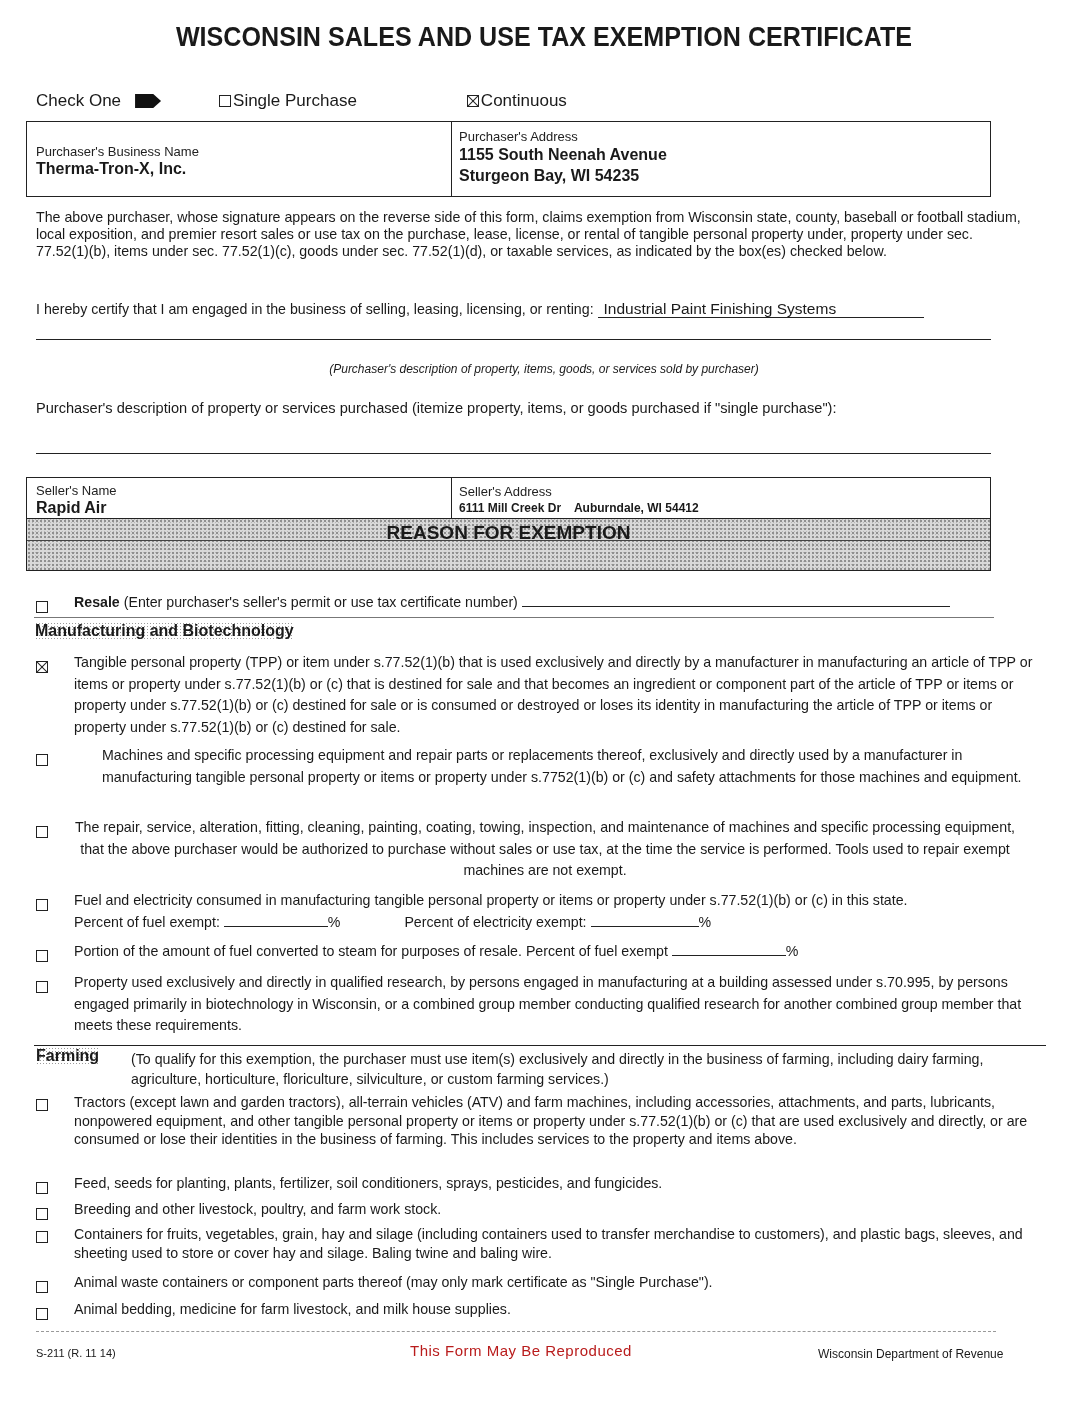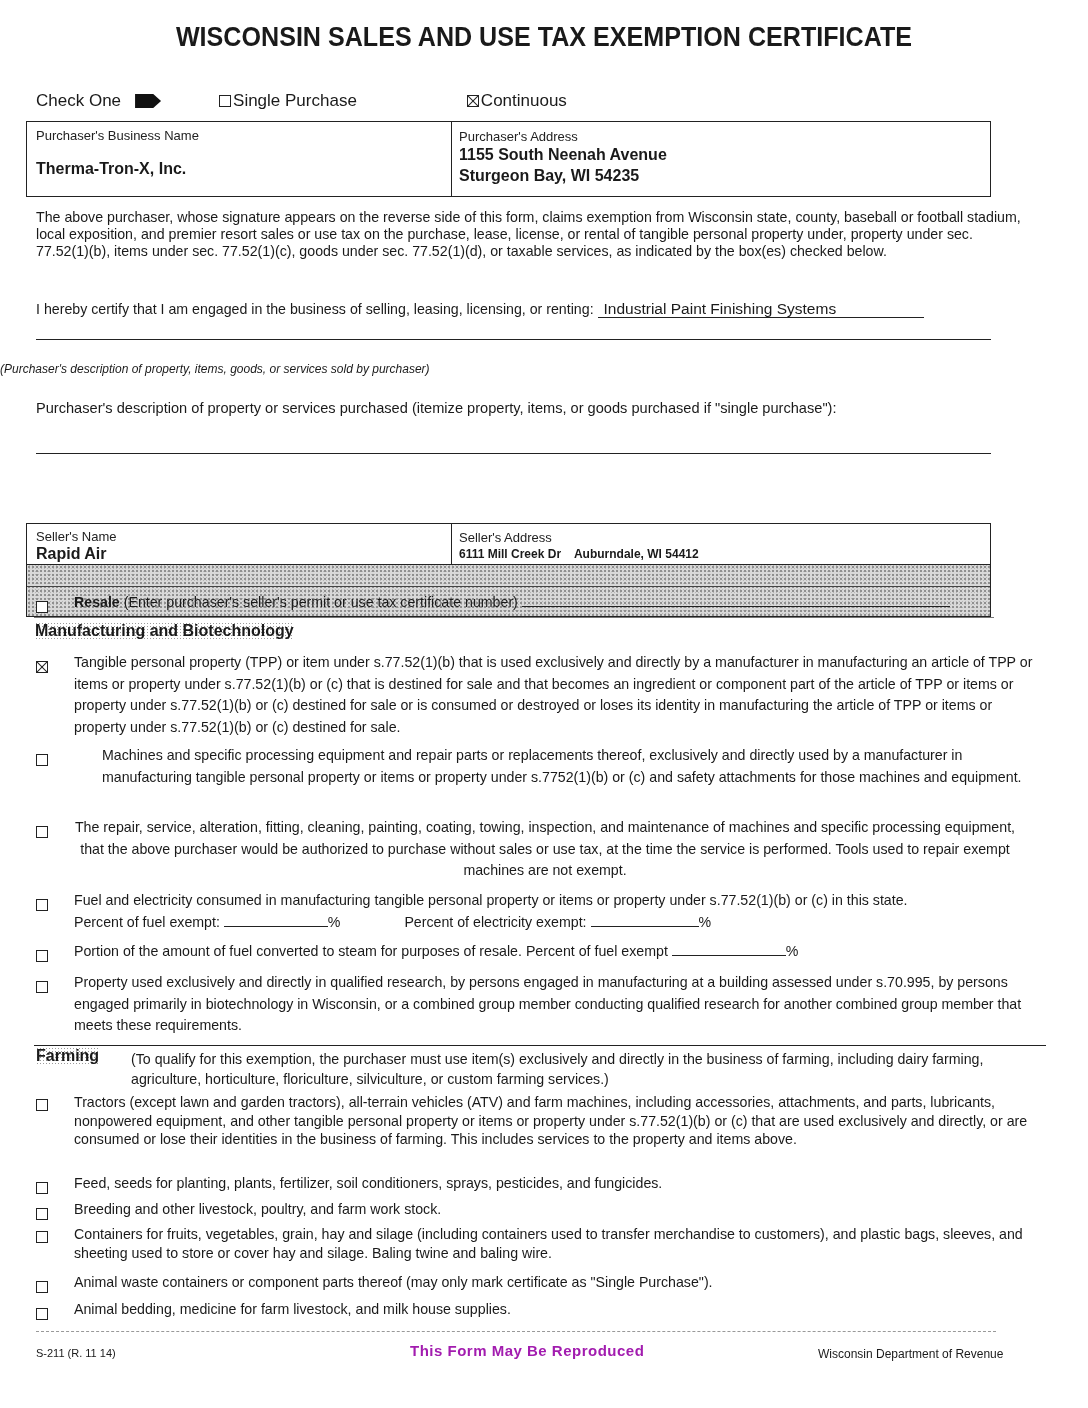--- a/index.html
+++ b/index.html
@@ -54,21 +54,21 @@
   .item { display: flex; font-size: 14.2px; line-height: 21.5px; }
   .item .cbcol { width: 40px; flex: none; padding-top: 4px; padding-left: 2px; }
   .item .txt { flex: 1; }
   .section-head {
     font-size: 16px; font-weight: bold;
     background-image: radial-gradient(#9a9a9a 0.6px, transparent 0.7px);
     background-size: 3px 3px;
   }
   .blank { display: inline-block; border-bottom: 1px solid #222; height: 14px; vertical-align: baseline; }
   .footer { font-size: 11px; }
-  .faded { color: #a21caf; font-size: 15px; letter-spacing: 0.5px; font-weight: bold; }
+  .faded { color: #b91c1c; font-size: 15px; letter-spacing: 0.5px; }
 </style>
 </head>
 <body>
 
 <div class="abs title">WISCONSIN SALES AND USE TAX EXEMPTION CERTIFICATE</div>
 
 <div class="abs check-row">
   <span class="label">Check One</span>
   <span class="arrow-icon"></span>
   <span class="opt opt-single">
@@ -76,47 +76,48 @@
     <span>Single Purchase</span>
   </span>
   <span class="opt">
     <span class="cb checked"></span>
     <span>Continuous</span>
   </span>
 </div>
 
 <div class="abs box" style="left:26px; top:121px; width:965px; height:76px;">
   <div class="abs" style="left:424px; top:0; width:1px; height:74px; background:#222;"></div>
-  <div class="abs field-label" style="left:9px; top:6px;">Purchaser's Business Name</div>
+  <div class="abs field-label" style="left:9px; top:22px;">Purchaser's Business Name</div>
   <div class="abs field-value-bold" style="left:9px; top:38px;">Therma-Tron-X, Inc.</div>
   <div class="abs field-label" style="left:432px; top:7px;">Purchaser's Address</div>
   <div class="abs field-value-bold" style="left:432px; top:24px;">1155 South Neenah Avenue</div>
   <div class="abs field-value-bold" style="left:432px; top:45px;">Sturgeon Bay, WI  54235</div>
 </div>
 
 <div class="abs para" style="left:36px; top:209px; width:990px;">The above purchaser, whose signature appears on the reverse side of this form, claims exemption from Wisconsin state, county, baseball or football stadium, local exposition, and premier resort sales or use tax on the purchase, lease, license, or rental of tangible personal property under, property under sec. 77.52(1)(b), items under sec. 77.52(1)(c), goods under sec. 77.52(1)(d), or taxable services, as indicated by the box(es) checked below.</div>
 
 <div class="abs para" style="left:36px; top:300px; width:990px; white-space:nowrap;">
   <span>I hereby certify that I am engaged in the business of selling, leasing, licensing, or renting:</span>
   <span style="display:inline-block; width:326px; border-bottom:1px solid #222; font-size:15.5px; padding-left:6px;">Industrial Paint Finishing Systems</span>
 </div>
 <div class="abs hline" style="left:36px; top:339px; width:955px;"></div>
-<div class="abs" style="left:0; width:1088px; top:362px; font-size:12px; font-style:italic;">(Purchaser's description of property, items, goods, or services sold by purchaser)</div>
+<div class="abs" style="left:0; width:1088px; top:362px; text-align:center; font-size:12px; font-style:italic;">(Purchaser's description of property, items, goods, or services sold by purchaser)</div>
 
 <div class="abs para" style="left:36px; top:400px; font-size:14.6px;">Purchaser's description of property or services purchased (itemize property, items, or goods purchased if "single purchase"):</div>
 <div class="abs hline" style="left:36px; top:453px; width:955px;"></div>
 
-<div class="abs box" style="left:26px; top:477px; width:965px; height:94px;margin-top:46px;">
+<div class="abs box" style="left:26px; top:477px; width:965px; height:94px;">
   <div class="abs" style="left:424px; top:0; width:1px; height:40px; background:#222;"></div>
   <div class="abs field-label" style="left:9px; top:5px;">Seller's Name</div>
   <div class="abs field-value-bold" style="left:9px; top:21px;">Rapid Air</div>
   <div class="abs field-label" style="left:432px; top:6px;">Seller's Address</div>
   <div class="abs" style="left:432px; top:23px; font-size:12px; font-weight:bold; white-space:pre;">6111 Mill Creek Dr    Auburndale, WI 54412</div>
   <div class="abs reason-band" style="left:0; top:40px; width:963px; height:52px; border-top:1px solid #222;">
     <div class="abs" style="left:0; top:21px; width:963px; height:1px; background:#444;"></div>
+    <div class="abs" style="left:0; top:3px; width:963px; text-align:center; font-size:19px; font-weight:bold;">REASON FOR EXEMPTION</div>
   </div>
 </div>
 
 <div class="abs item" style="left:34px; top:592px; width:980px;justify-content:center;">
   <div class="cbcol"><span class="cb"></span></div>
   <div class="txt" style="white-space:nowrap;">
     <b>Resale</b><span> (Enter purchaser's seller's permit or use tax certificate number)</span>
     <span class="blank" style="width:428px;"></span>
   </div>
 </div>

